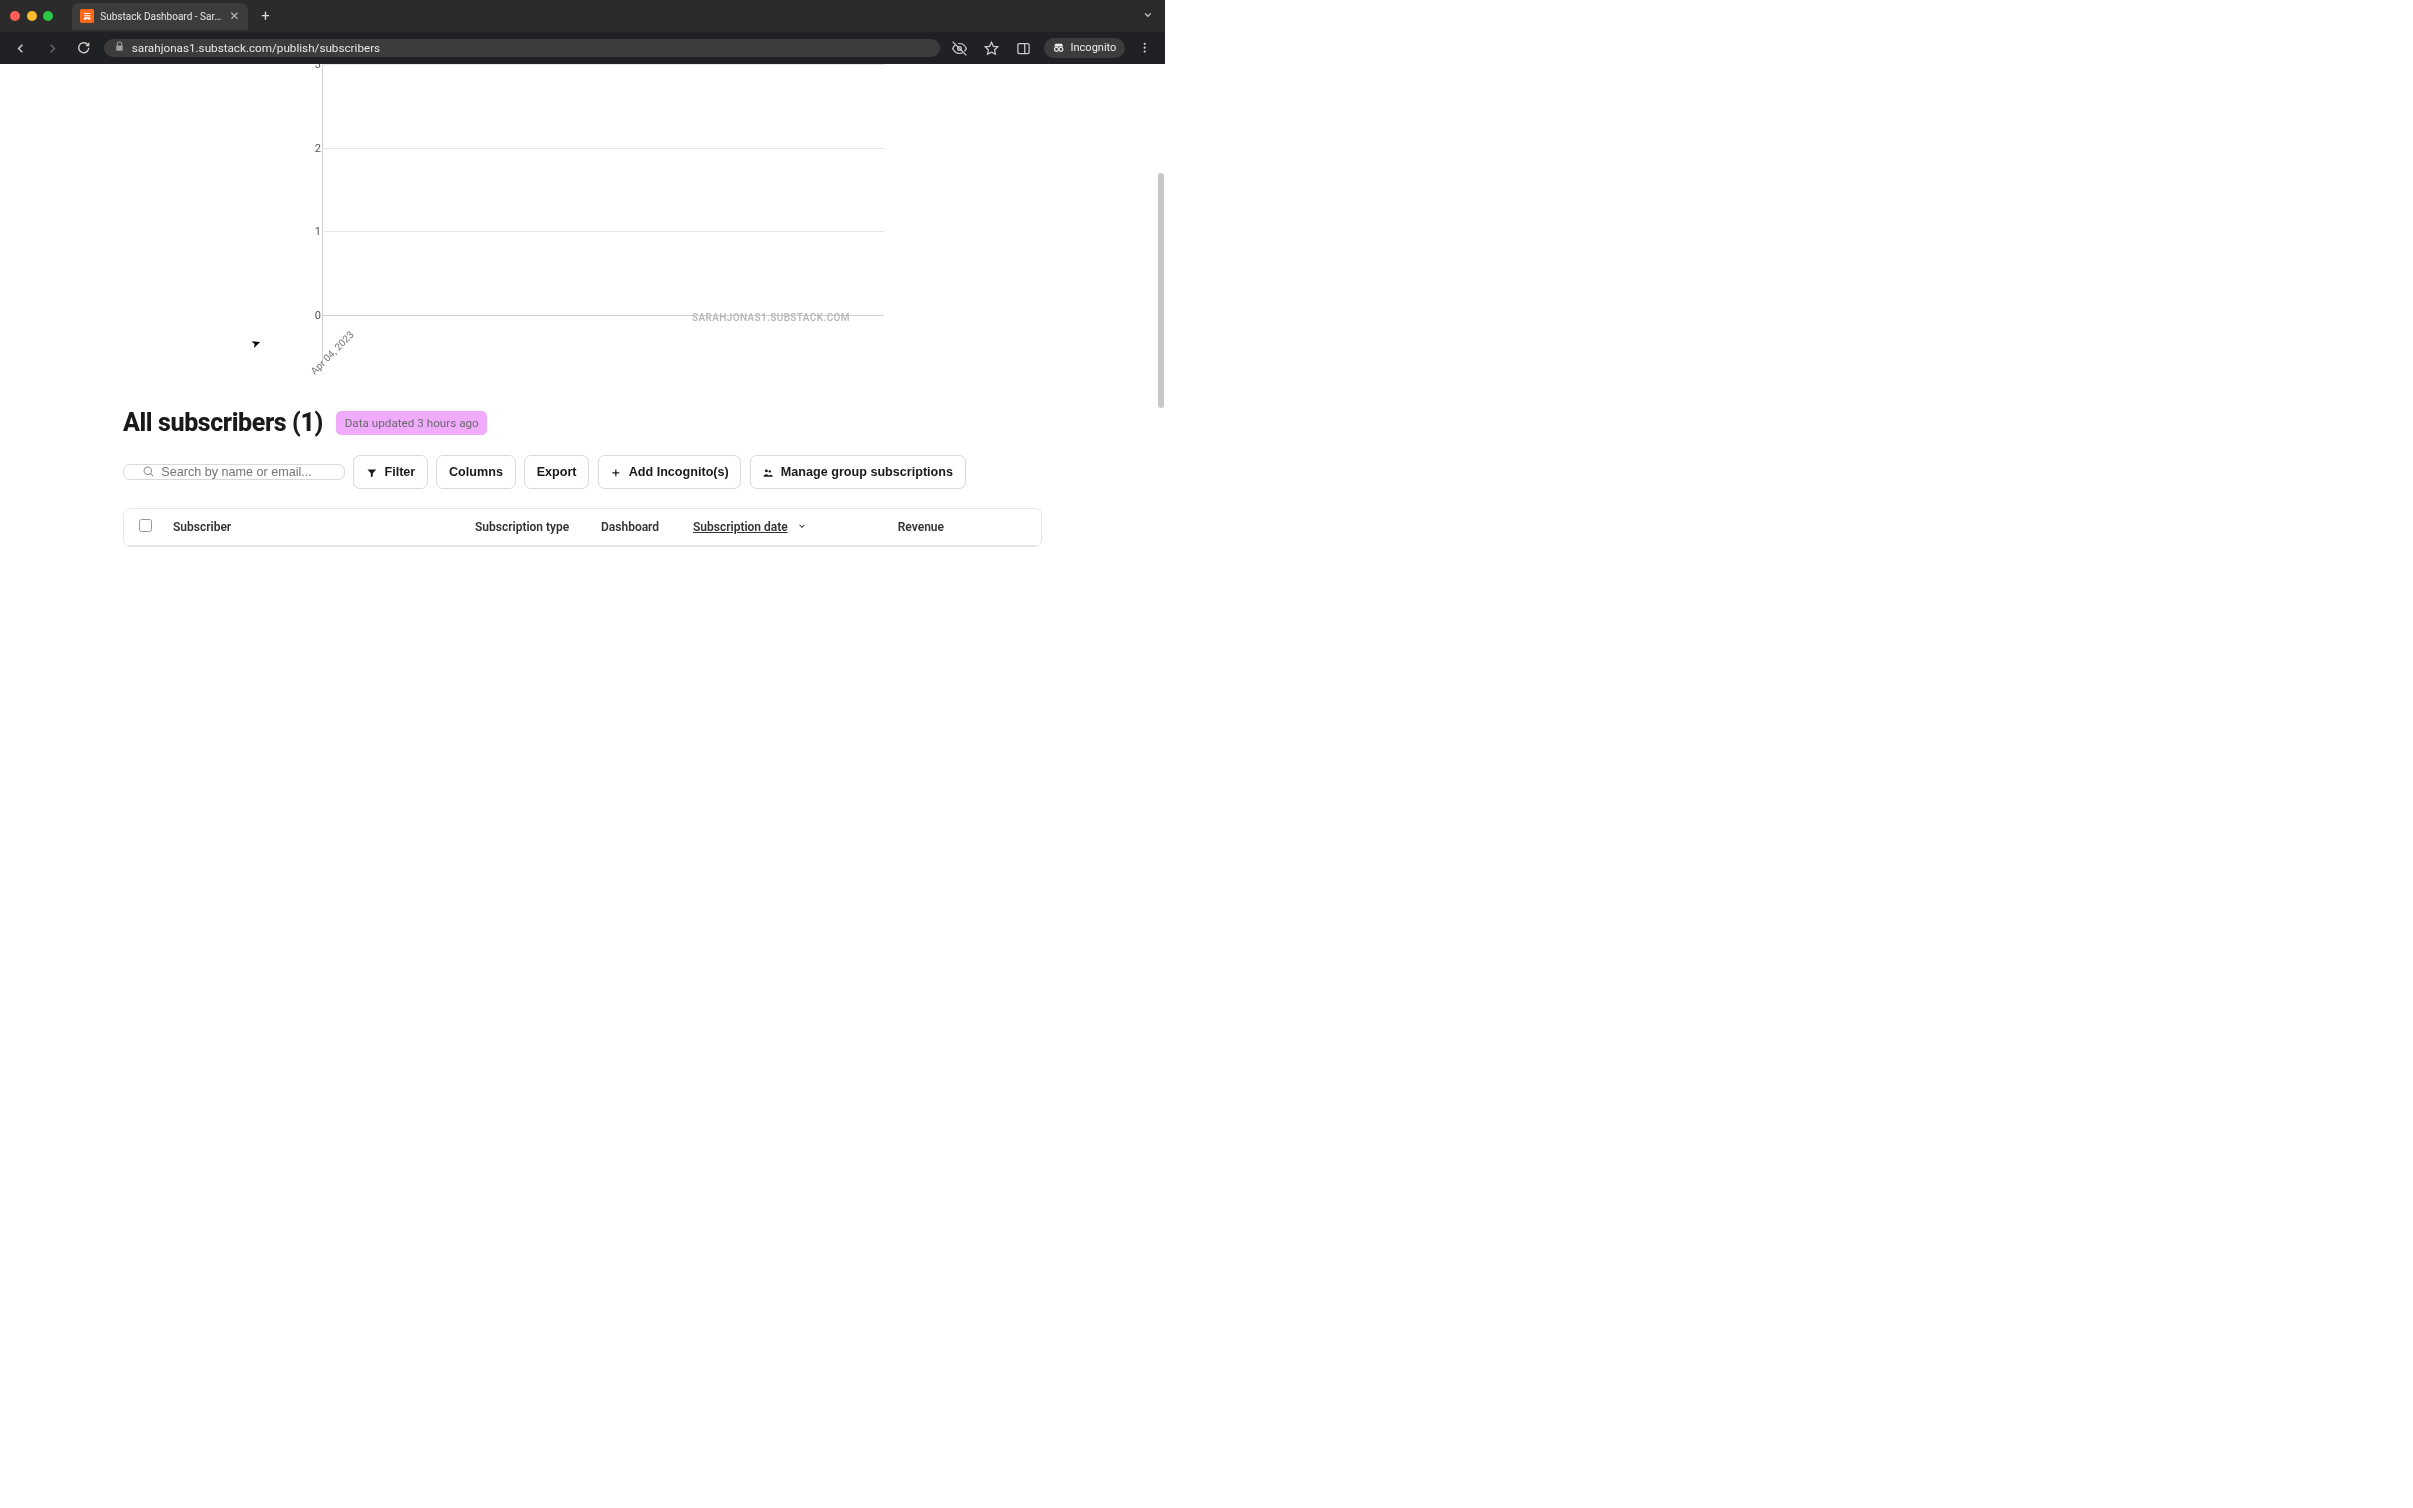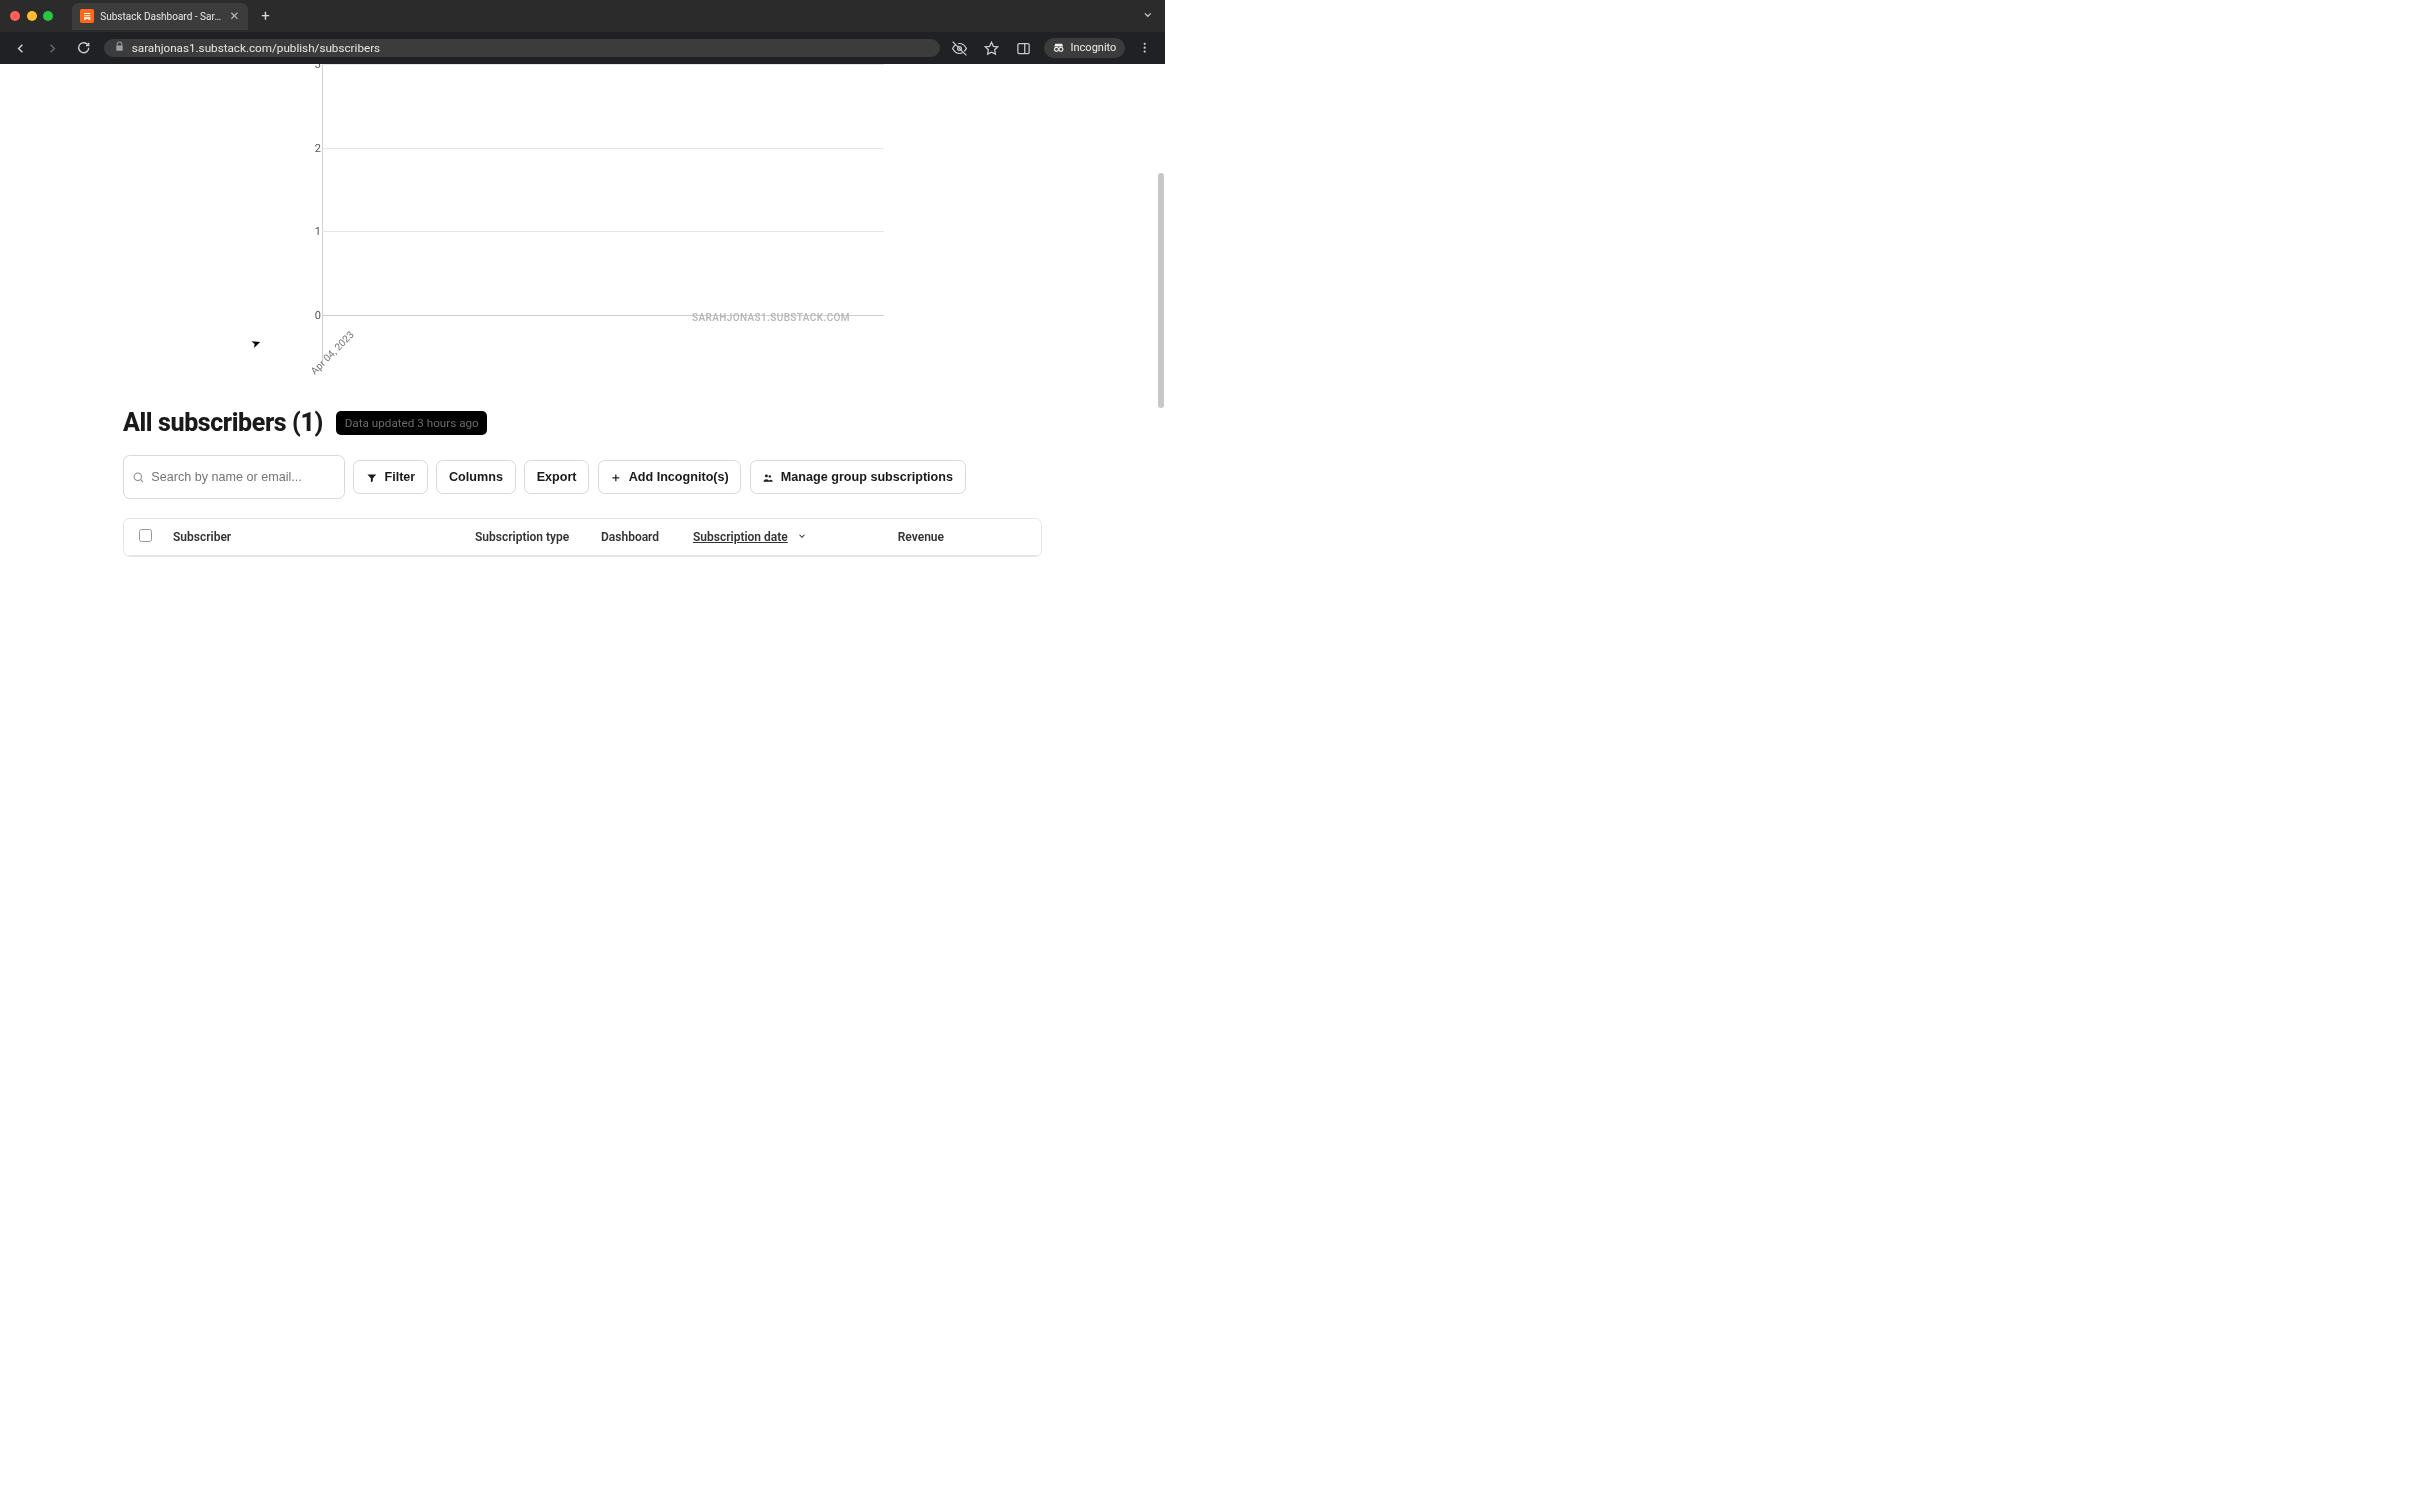--- a/index.html
+++ b/index.html
@@ -172,41 +172,40 @@
       gap: 13.4px;
       margin-bottom: 18.4px;
     }
     .section-title {
       font-size: 25px;
       font-weight: 800;
       color: #1a1a1a;
       letter-spacing: -0.4px;
     }
     .badge {
-      background: #000000;
+      background: #f0abfc;
       color: #6b6b6b;
       font-size: 11.7px;
       padding: 5px 8.4px;
       border-radius: 5px;
     }
 
     .toolbar {
       display: flex;
       align-items: center;
       gap: 8.4px;
       margin-bottom: 18.4px;
     }
     .search {
       display: flex;
-      align-items: center;
       gap: 6.7px;
       border: 0.8px solid #d9d9d9;
       border-radius: 6.7px;
-      padding: 0 8px;
-      height: 44px;
+      padding: 0 18px;
+      height: 16px;
       width: 222px;
       color: #888;
       font-size: 12.6px;
     }
     .search input {
       border: none; outline: none; font-size: 12.6px; flex: 1; background: transparent;
     }
     .btn {
       display: inline-flex;
       align-items: center;

